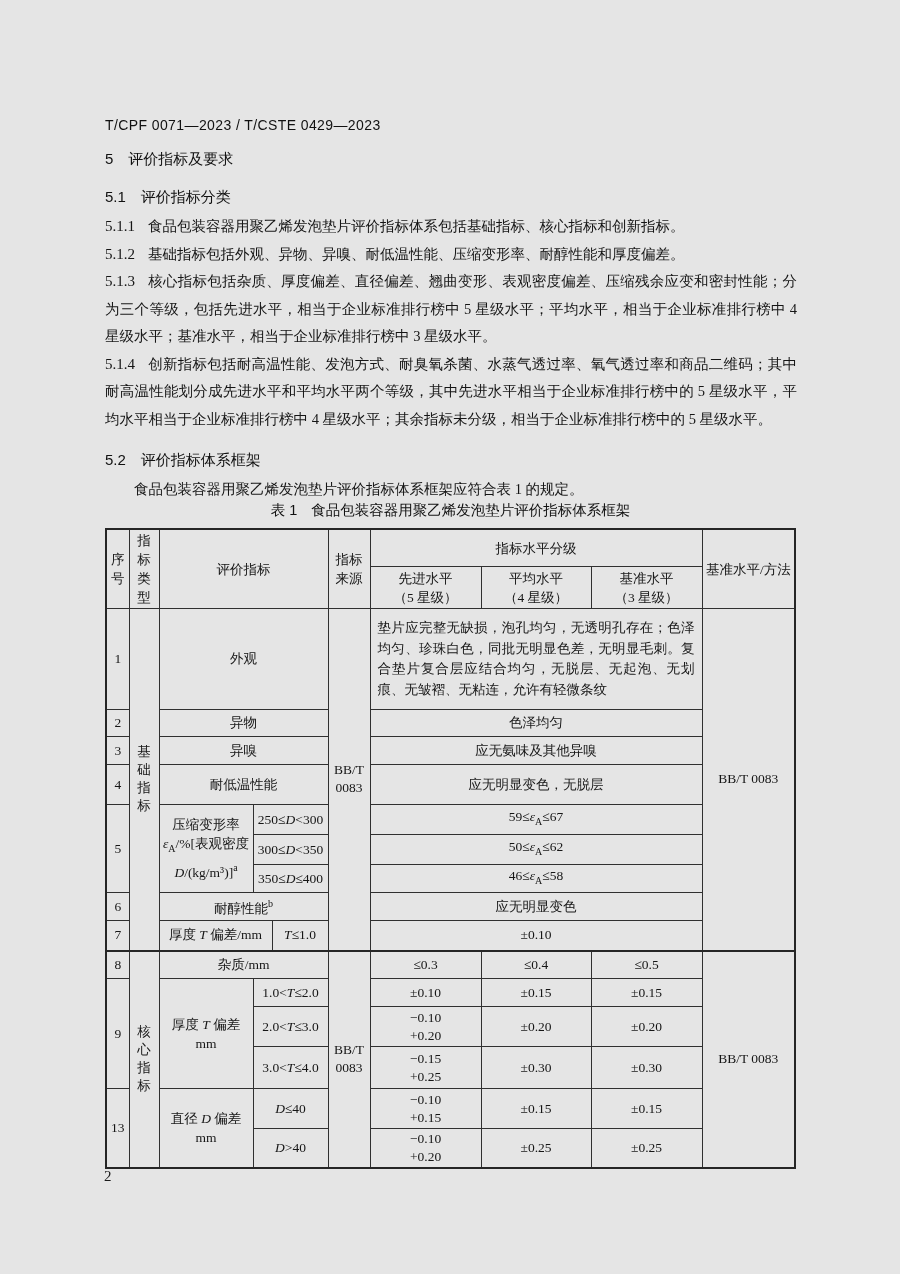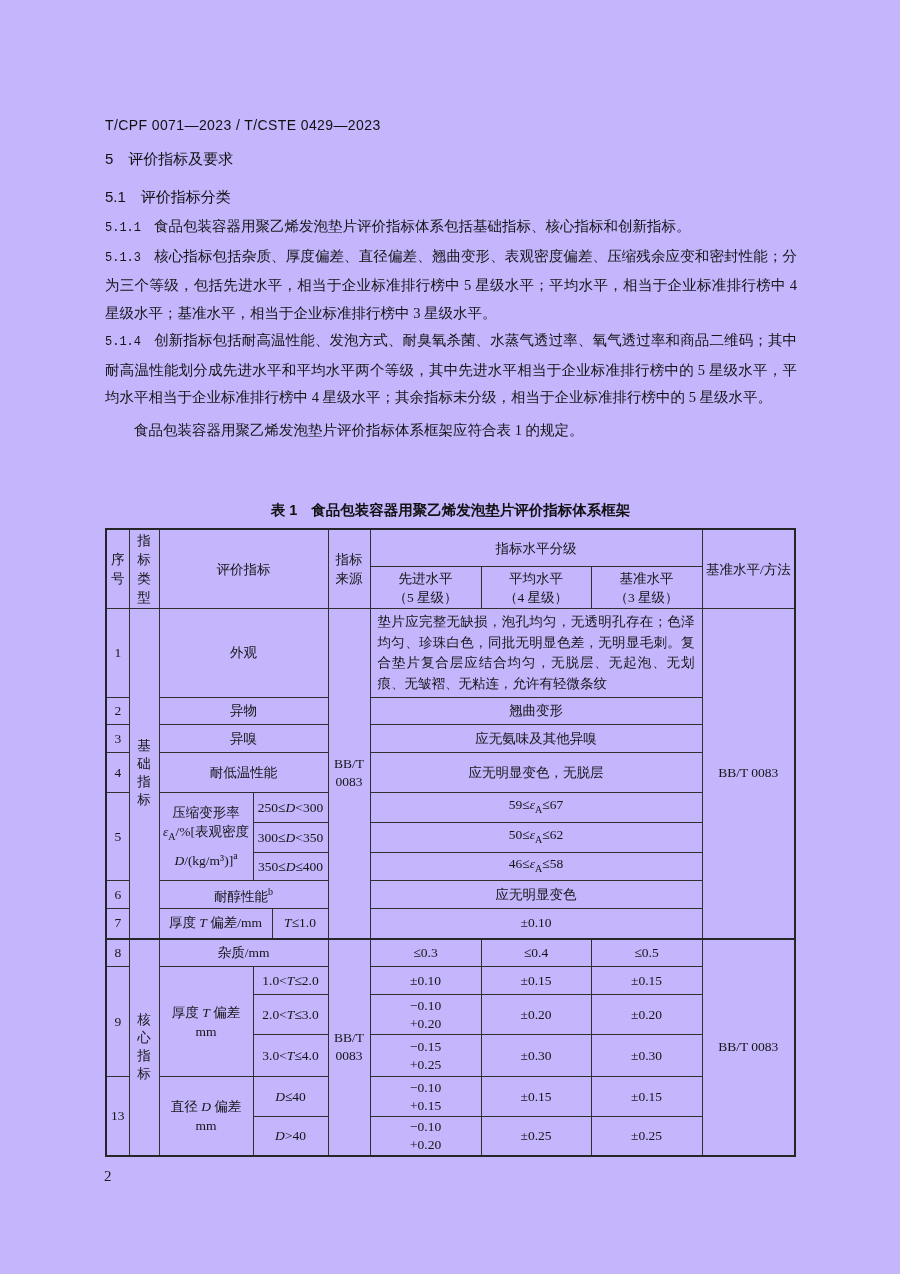--- a/index.html
+++ b/index.html
@@ -1,18 +1,18 @@
 <!DOCTYPE html>
 <html><head>
 <meta charset="utf-8">
 <title>T/CPF 0071—2023 Page 2</title>
 <style>
   html,body { margin:0; padding:0; background:#ffffff; }
   .page {
-    position:relative; width:900px; height:1274px; background:#c4b5fd;
+    position:relative; width:900px; height:1274px; background:#e5e5e5;
     font-family:"Liberation Serif","DejaVu Serif",serif; color:#1a1a1a; overflow:hidden;
   }
   .doc-header {
     position:absolute; left:105px; top:117px;
     font-family:"Liberation Sans","DejaVu Sans",sans-serif;
     font-size:14px; letter-spacing:0.4px; color:#111;
   }
   .content {
     position:absolute; left:105px; top:140px; width:692px; height:358px; overflow:hidden;
   }
@@ -21,45 +21,45 @@
     font-size:15px; font-weight:normal; color:#111; margin:0; line-height:22px;
   }
   .h-main { margin-top:8px; }
   .h-sub  { margin-top:16px; }
   .hnum { margin-right:15px; }
   .para {
     margin:5px 0 0 0; font-size:14.5px; line-height:27.5px;
     text-align:justify; color:#151515;
   }
   .pnum {
-    font-family:Liberation Mono, monospace;
-    font-size:12px; margin-right:13px;
+    font-family:Liberation Serif, serif;
+    font-size:15px; margin-right:13px;
   }
   .para.no-gap { margin-top:0; }
   .para.indent { text-indent:29px; }
   .tbl-caption {
     position:absolute; left:105px; top:501px; width:691px; text-align:center;
     font-family:"Liberation Sans","DejaVu Sans",sans-serif;
-    font-size:14.5px; font-weight:bold; color:#111;
+    font-size:14.5px; font-weight:normal; color:#111;
   }
   .cap-num { margin-right:14px; }
   table.t1 {
     position:absolute; left:105px; top:528px; width:691px;
     border-collapse:collapse; table-layout:fixed;
     font-size:13.5px; color:#161616; border:2px solid #262626;
   }
   .t1 th, .t1 td {
     border:1px solid #303030; font-weight:normal;
     text-align:center; vertical-align:middle;
     padding:1px 2px; line-height:18px; overflow:hidden;
   }
   .t1 thead th { line-height:19px; }
   .t1 tbody tr.sep-top td { border-top:2px solid #262626; }
   .t1 td.req-left {
-    text-align:justify; padding:3px 7px; line-height:20.5px;
+    text-align:justify; padding:9px 7px; line-height:20.5px;
   }
   .t1 td.lbl { line-height:19px; }
   .t1 sub { font-size:10px; }
   .t1 sup { font-size:10px; }
   .t1 i { font-family:"Liberation Serif","DejaVu Serif",serif; }
   .page-number {
     position:absolute; left:104px; top:1168px; font-size:15px; color:#1a1a1a;
   }
 </style>
 </head>
@@ -68,23 +68,25 @@
 <div class="page">
 
   <div class="doc-header">T/CPF 0071—2023 / T/CSTE 0429—2023</div>
 
   <div class="content">
     <h2 class="heading h-main"><span class="hnum">5</span><span>评价指标及要求</span></h2>
 
     <h3 class="heading h-sub"><span class="hnum">5.1</span><span>评价指标分类</span></h3>
 
     <p class="para"><span class="pnum">5.1.1</span><span>食品包装容器用聚乙烯发泡垫片评价指标体系包括基础指标、核心指标和创新指标。</span></p>
+    <p class="para no-gap"><span class="pnum">5.1.2</span><span>基础指标包括外观、异物、异嗅、耐低温性能、压缩变形率、耐醇性能和厚度偏差。</span></p>
     <p class="para no-gap"><span class="pnum">5.1.3</span><span>核心指标包括杂质、厚度偏差、直径偏差、翘曲变形、表观密度偏差、压缩残余应变和密封性能；分为三个等级，包括先进水平，相当于企业标准排行榜中 5 星级水平；平均水平，相当于企业标准排行榜中 4 星级水平；基准水平，相当于企业标准排行榜中 3 星级水平。</span></p>
     <p class="para no-gap"><span class="pnum">5.1.4</span><span>创新指标包括耐高温性能、发泡方式、耐臭氧杀菌、水蒸气透过率、氧气透过率和商品二维码；其中耐高温性能划分成先进水平和平均水平两个等级，其中先进水平相当于企业标准排行榜中的 5 星级水平，平均水平相当于企业标准排行榜中 4 星级水平；其余指标未分级，相当于企业标准排行榜中的 5 星级水平。</span></p>
 
+    <h3 class="heading h-sub"><span class="hnum">5.2</span><span>评价指标体系框架</span></h3>
 
     <p class="para indent">食品包装容器用聚乙烯发泡垫片评价指标体系框架应符合表 1 的规定。</p>
   </div>
 
   <div class="tbl-caption"><span class="cap-num">表 1</span><span>食品包装容器用聚乙烯发泡垫片评价指标体系框架</span></div>
 
   <table class="t1">
     <colgroup>
       <col style="width:23px">
         <col style="width:30px">
@@ -117,21 +119,21 @@
         <td>1</td>
         <td rowspan="9">基础指标</td>
         <td colspan="3">外观</td>
         <td rowspan="9">BB/T 0083</td>
         <td colspan="3" class="req-left">垫片应完整无缺损，泡孔均匀，无透明孔存在；色泽均匀、珍珠白色，同批无明显色差，无明显毛刺。复合垫片复合层应结合均匀，无脱层、无起泡、无划痕、无皱褶、无粘连，允许有轻微条纹</td>
         <td rowspan="9">BB/T 0083</td>
       </tr>
       <tr style="height:27px">
         <td>2</td>
         <td colspan="3">异物</td>
-        <td colspan="3">翘曲变形</td>
+        <td colspan="3">色泽均匀</td>
       </tr>
       <tr style="height:28px">
         <td>3</td>
         <td colspan="3">异嗅</td>
         <td colspan="3">应无氨味及其他异嗅</td>
       </tr>
       <tr style="height:40px">
         <td>4</td>
         <td colspan="3">耐低温性能</td>
         <td colspan="3">应无明显变色，无脱层</td>

